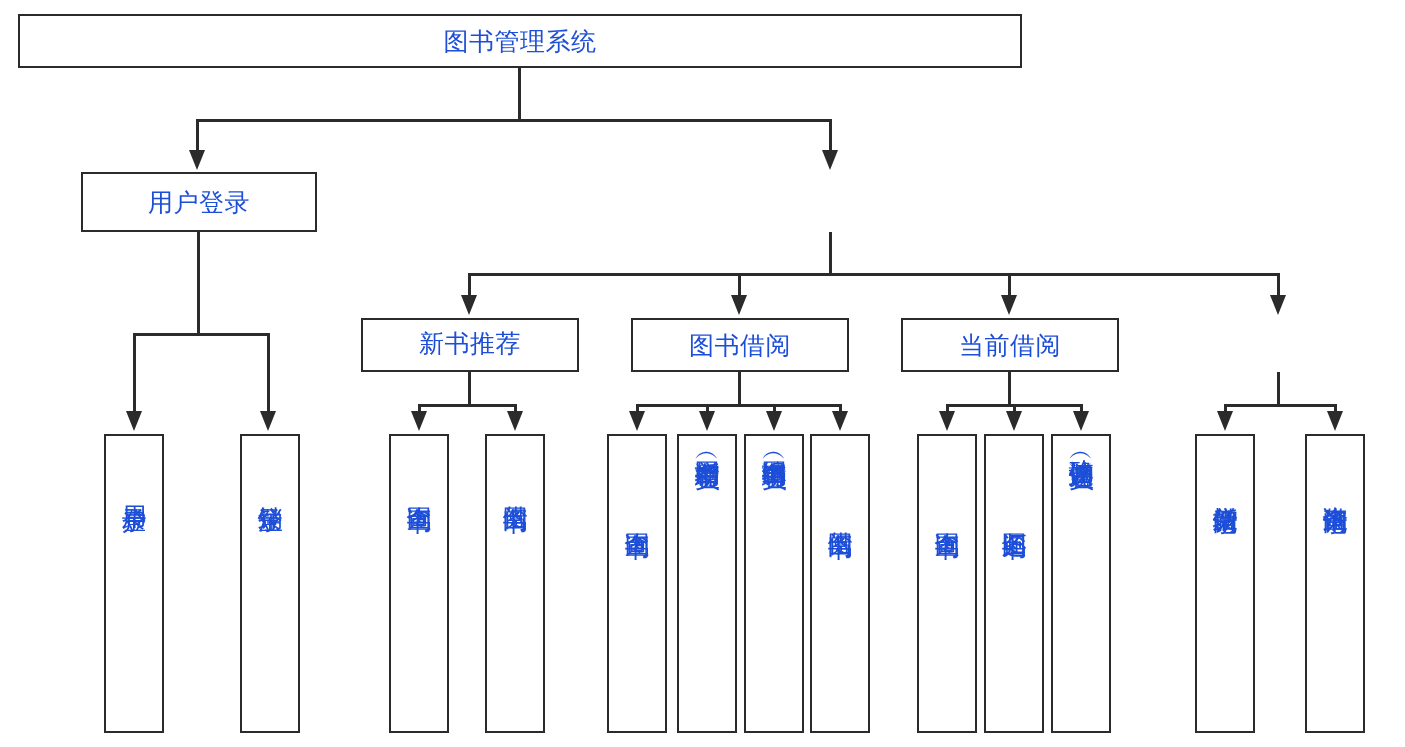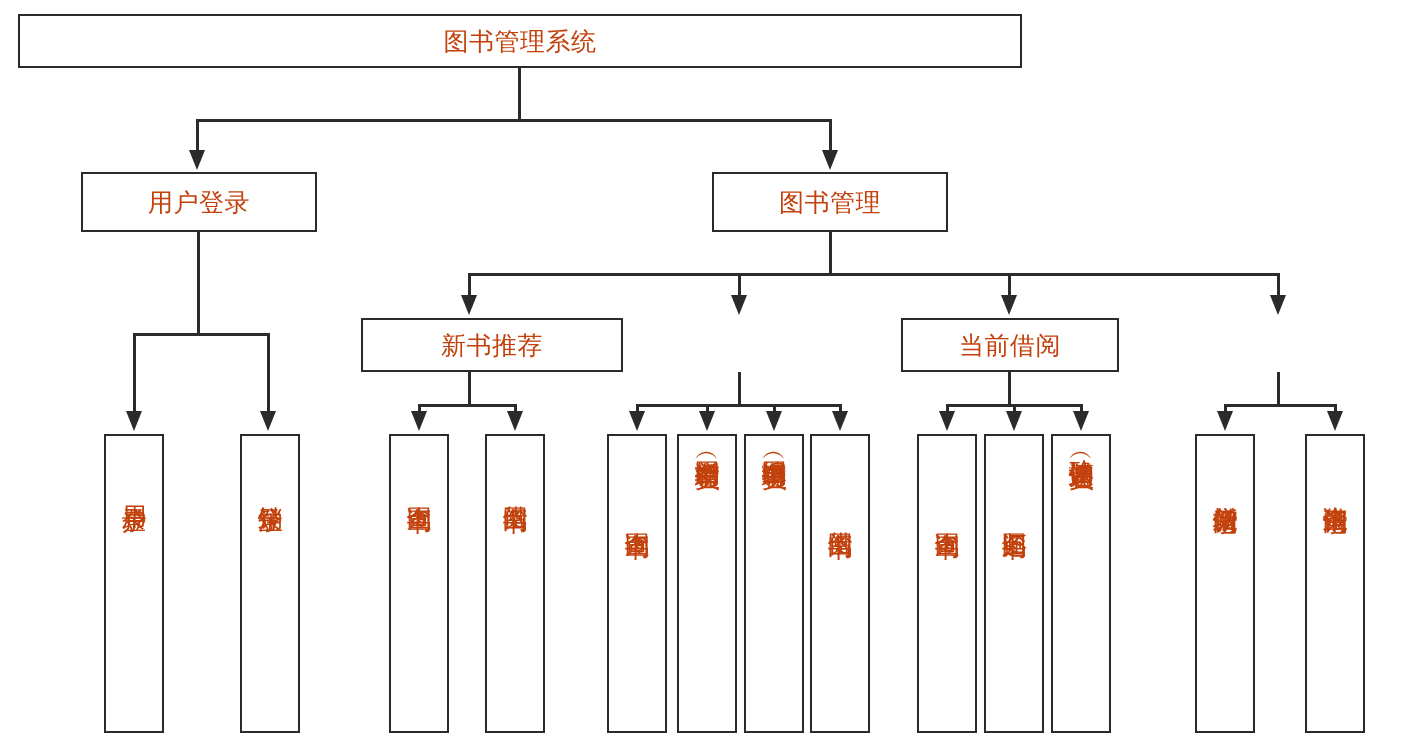--- a/index.html
+++ b/index.html
@@ -24,21 +24,21 @@
     background: #ffffff;
     display: flex;
     align-items: center;
     justify-content: center;
     color: #2e2e2e;
   }
   .node-label {
     display: block;
     letter-spacing: 0.5px;
     white-space: nowrap;
-    color: #c2410c;
+    color: #1d4ed8;
   }
   
   .node.h .node-label {
     font-size: 25px;
     line-height: 1;
   }
   .node.root .node-label {
     font-size: 25px;
   }
   
@@ -107,23 +107,20 @@
   <div class="vline" style="left:196px; top:119px; width:3px; height:33px;"></div>
   <div class="arrow" style="left:189px; top:150px;"></div>
 
   <div class="vline" style="left:829px; top:119px; width:3px; height:33px;"></div>
   <div class="arrow" style="left:822px; top:150px;"></div>
 
   <div class="node h" style="left:81px; top:172px; width:236px; height:60px;">
     <span class="node-label">用户登录</span>
   </div>
 
-  <div class="node h" style="left:712px; top:172px; width:236px; height:60px;">
-    <span class="node-label">图书管理</span>
-  </div>
 
   <div class="vline" style="left:197px; top:232px; width:3px; height:103px;"></div>
   <div class="hline" style="left:133px; top:333px; width:137px; height:3px;"></div>
   <div class="vline" style="left:133px; top:333px; width:3px; height:80px;"></div>
   <div class="arrow" style="left:126px; top:411px;"></div>
   <div class="vline" style="left:267px; top:333px; width:3px; height:80px;"></div>
   <div class="arrow" style="left:260px; top:411px;"></div>
 
   <div class="vline" style="left:829px; top:232px; width:3px; height:43px;"></div>
   <div class="hline" style="left:468px; top:273px; width:812px; height:3px;"></div>
@@ -133,22 +130,25 @@
 
   <div class="vline" style="left:738px; top:273px; width:3px; height:24px;"></div>
   <div class="arrow" style="left:731px; top:295px;"></div>
 
   <div class="vline" style="left:1008px; top:273px; width:3px; height:24px;"></div>
   <div class="arrow" style="left:1001px; top:295px;"></div>
 
   <div class="vline" style="left:1277px; top:273px; width:3px; height:24px;"></div>
   <div class="arrow" style="left:1270px; top:295px;"></div>
 
-  <div class="node h" style="left:361px; top:318px; width:262px; height:54px;">
+  <div class="node h" style="left:361px; top:318px; width:218px; height:54px;font-family:Liberation Mono, monospace;">
     <span class="node-label">新书推荐</span>
+  </div>
+  <div class="node h" style="left:631px; top:318px; width:218px; height:54px;">
+    <span class="node-label">图书借阅</span>
   </div>
   <div class="node h" style="left:901px; top:318px; width:218px; height:54px;">
     <span class="node-label">当前借阅</span>
   </div>
 
   <div class="vline" style="left:468px; top:372px; width:3px; height:34px;"></div>
   <div class="hline" style="left:418px; top:404px; width:99px; height:3px;"></div>
   <div class="vline" style="left:418px; top:404px; width:3px; height:9px;"></div>
   <div class="arrow" style="left:411px; top:411px;"></div>
   <div class="vline" style="left:514px; top:404px; width:3px; height:9px;"></div>

